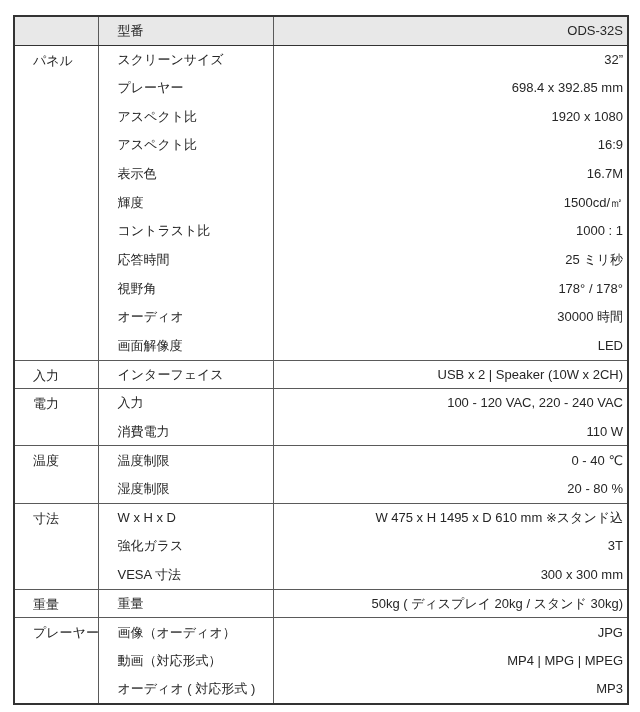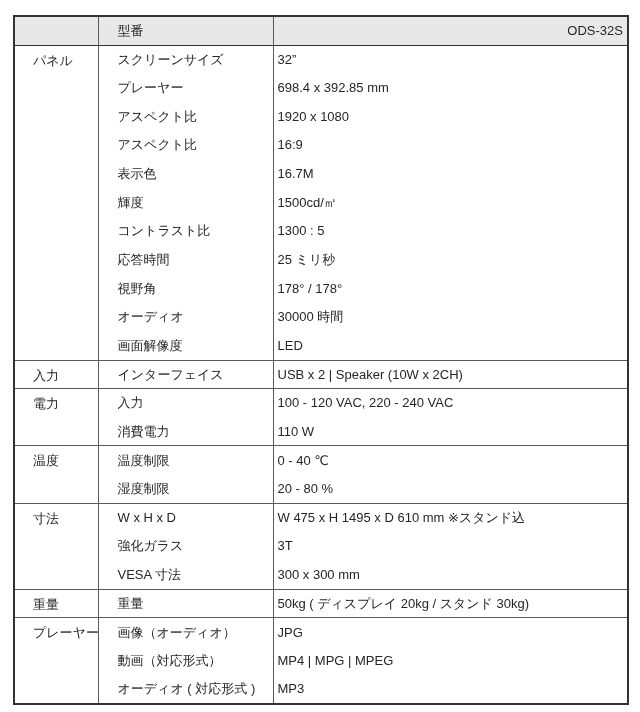--- a/index.html
+++ b/index.html
@@ -45,21 +45,21 @@
   .cell-section{
     vertical-align:top;
     padding:7px 0 0 18px;
     border-right:1px solid var(--border-light);
   }
   .cell-label{
     text-align:left;
     padding-left:19px;
     border-right:1px solid var(--border-light);
   }
-  .cell-value{text-align:left;padding:0 4px;}
+  .cell-value{text-align:right;padding:0 4px;}
   th.cell-section{padding:0 0 0 10px;vertical-align:middle;}
   th.cell-label{text-align:left;}
   th.cell-value{text-align:right;}
   tr.section-start > td{border-top:1px solid var(--border-light);}
 </style>
 </head>
 <body>
 
 <div class="page">
   <table class="spec">
@@ -96,21 +96,21 @@
         <tr>
           <td class="cell-label">表示色</td>
           <td class="cell-value">16.7M</td>
         </tr>
         <tr>
           <td class="cell-label">輝度</td>
           <td class="cell-value">1500cd/㎡</td>
         </tr>
         <tr>
           <td class="cell-label">コントラスト比</td>
-          <td class="cell-value">1300 : 5</td>
+          <td class="cell-value">1000 : 1</td>
         </tr>
         <tr>
           <td class="cell-label">応答時間</td>
           <td class="cell-value">25 ミリ秒</td>
         </tr>
         <tr>
           <td class="cell-label">視野角</td>
           <td class="cell-value">178° / 178°</td>
         </tr>
         <tr>

